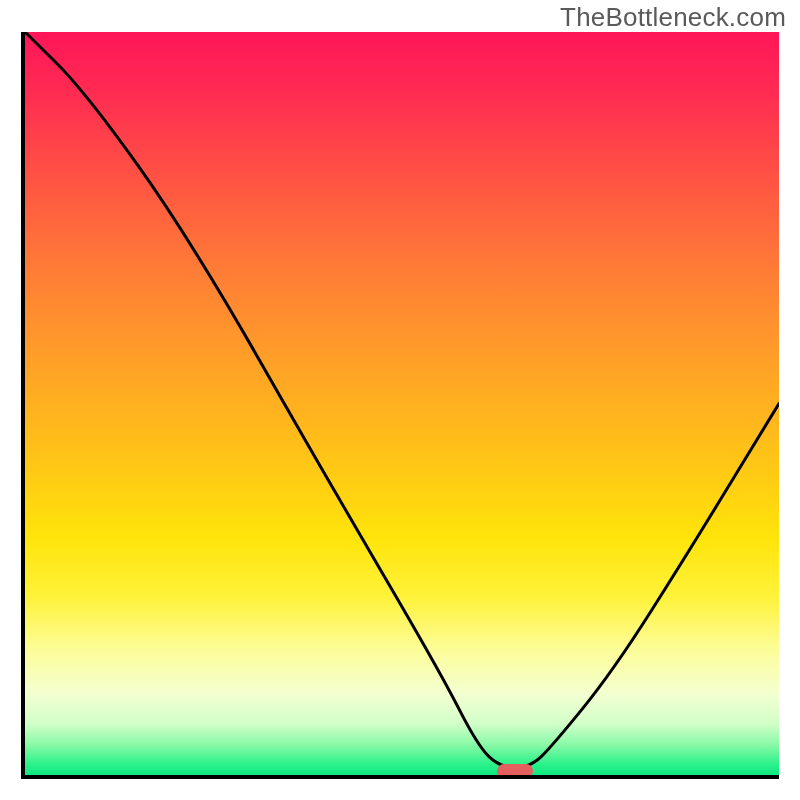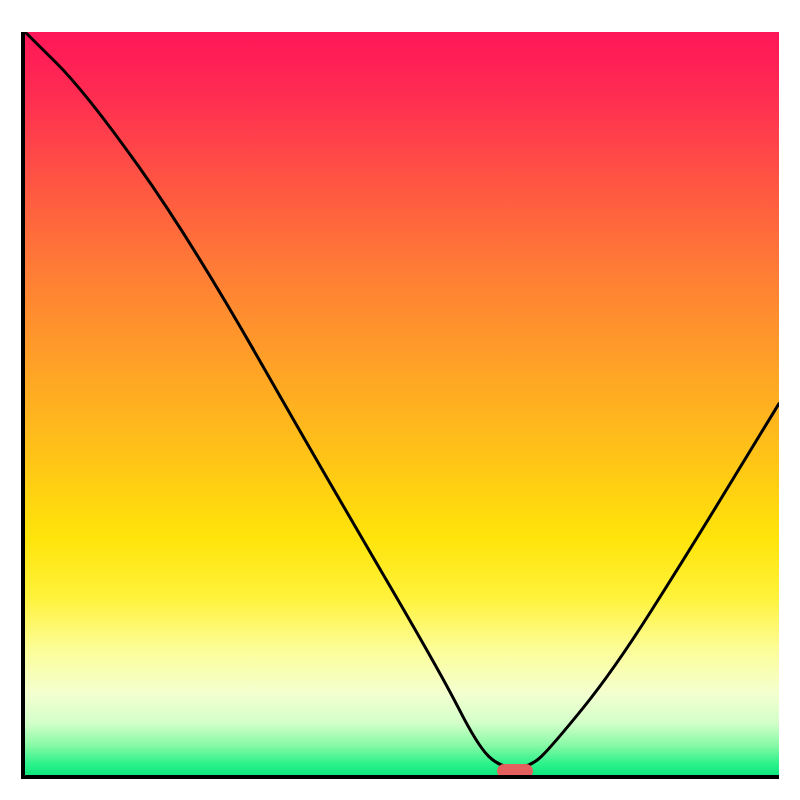--- a/index.html
+++ b/index.html
@@ -78,20 +78,21 @@
     border-radius: 7px;
     background: #e3605e;
     transform: translate(-50%, -50%);
   }
 </style>
 </head>
 <body>
 
 <div class="frame">
 
+  <div class="watermark">TheBottleneck.com</div>
 
   <div class="plot-area">
     <div class="gradient-bg"></div>
 
     <svg class="curve" viewBox="0 0 754 743" preserveAspectRatio="none">
       <path d="M 0 0 Q 0 0 30.16 29.71999999999997 Q 60.32 59.43999999999994 113.1 133.73999999999995 Q 165.88 208.03999999999996 233.74 326.91999999999996 Q 301.6 445.8 358.15000000000003 542.39 Q 414.70000000000005 638.98 433.55 676.13 Q 452.4 713.28 463.71 724.425 Q 475.02 735.57 490.1 735.57 Q 505.18 735.57 516.49 724.425 Q 527.8 713.28 557.96 676.13 Q 588.12 638.98 625.8199999999999 579.54 Q 663.52 520.1 708.76 445.8 T 754 371.5"></path>
     </svg>
 
     <div class="marker" style="left: 65%; top: 99.4%;"></div>
   </div>

